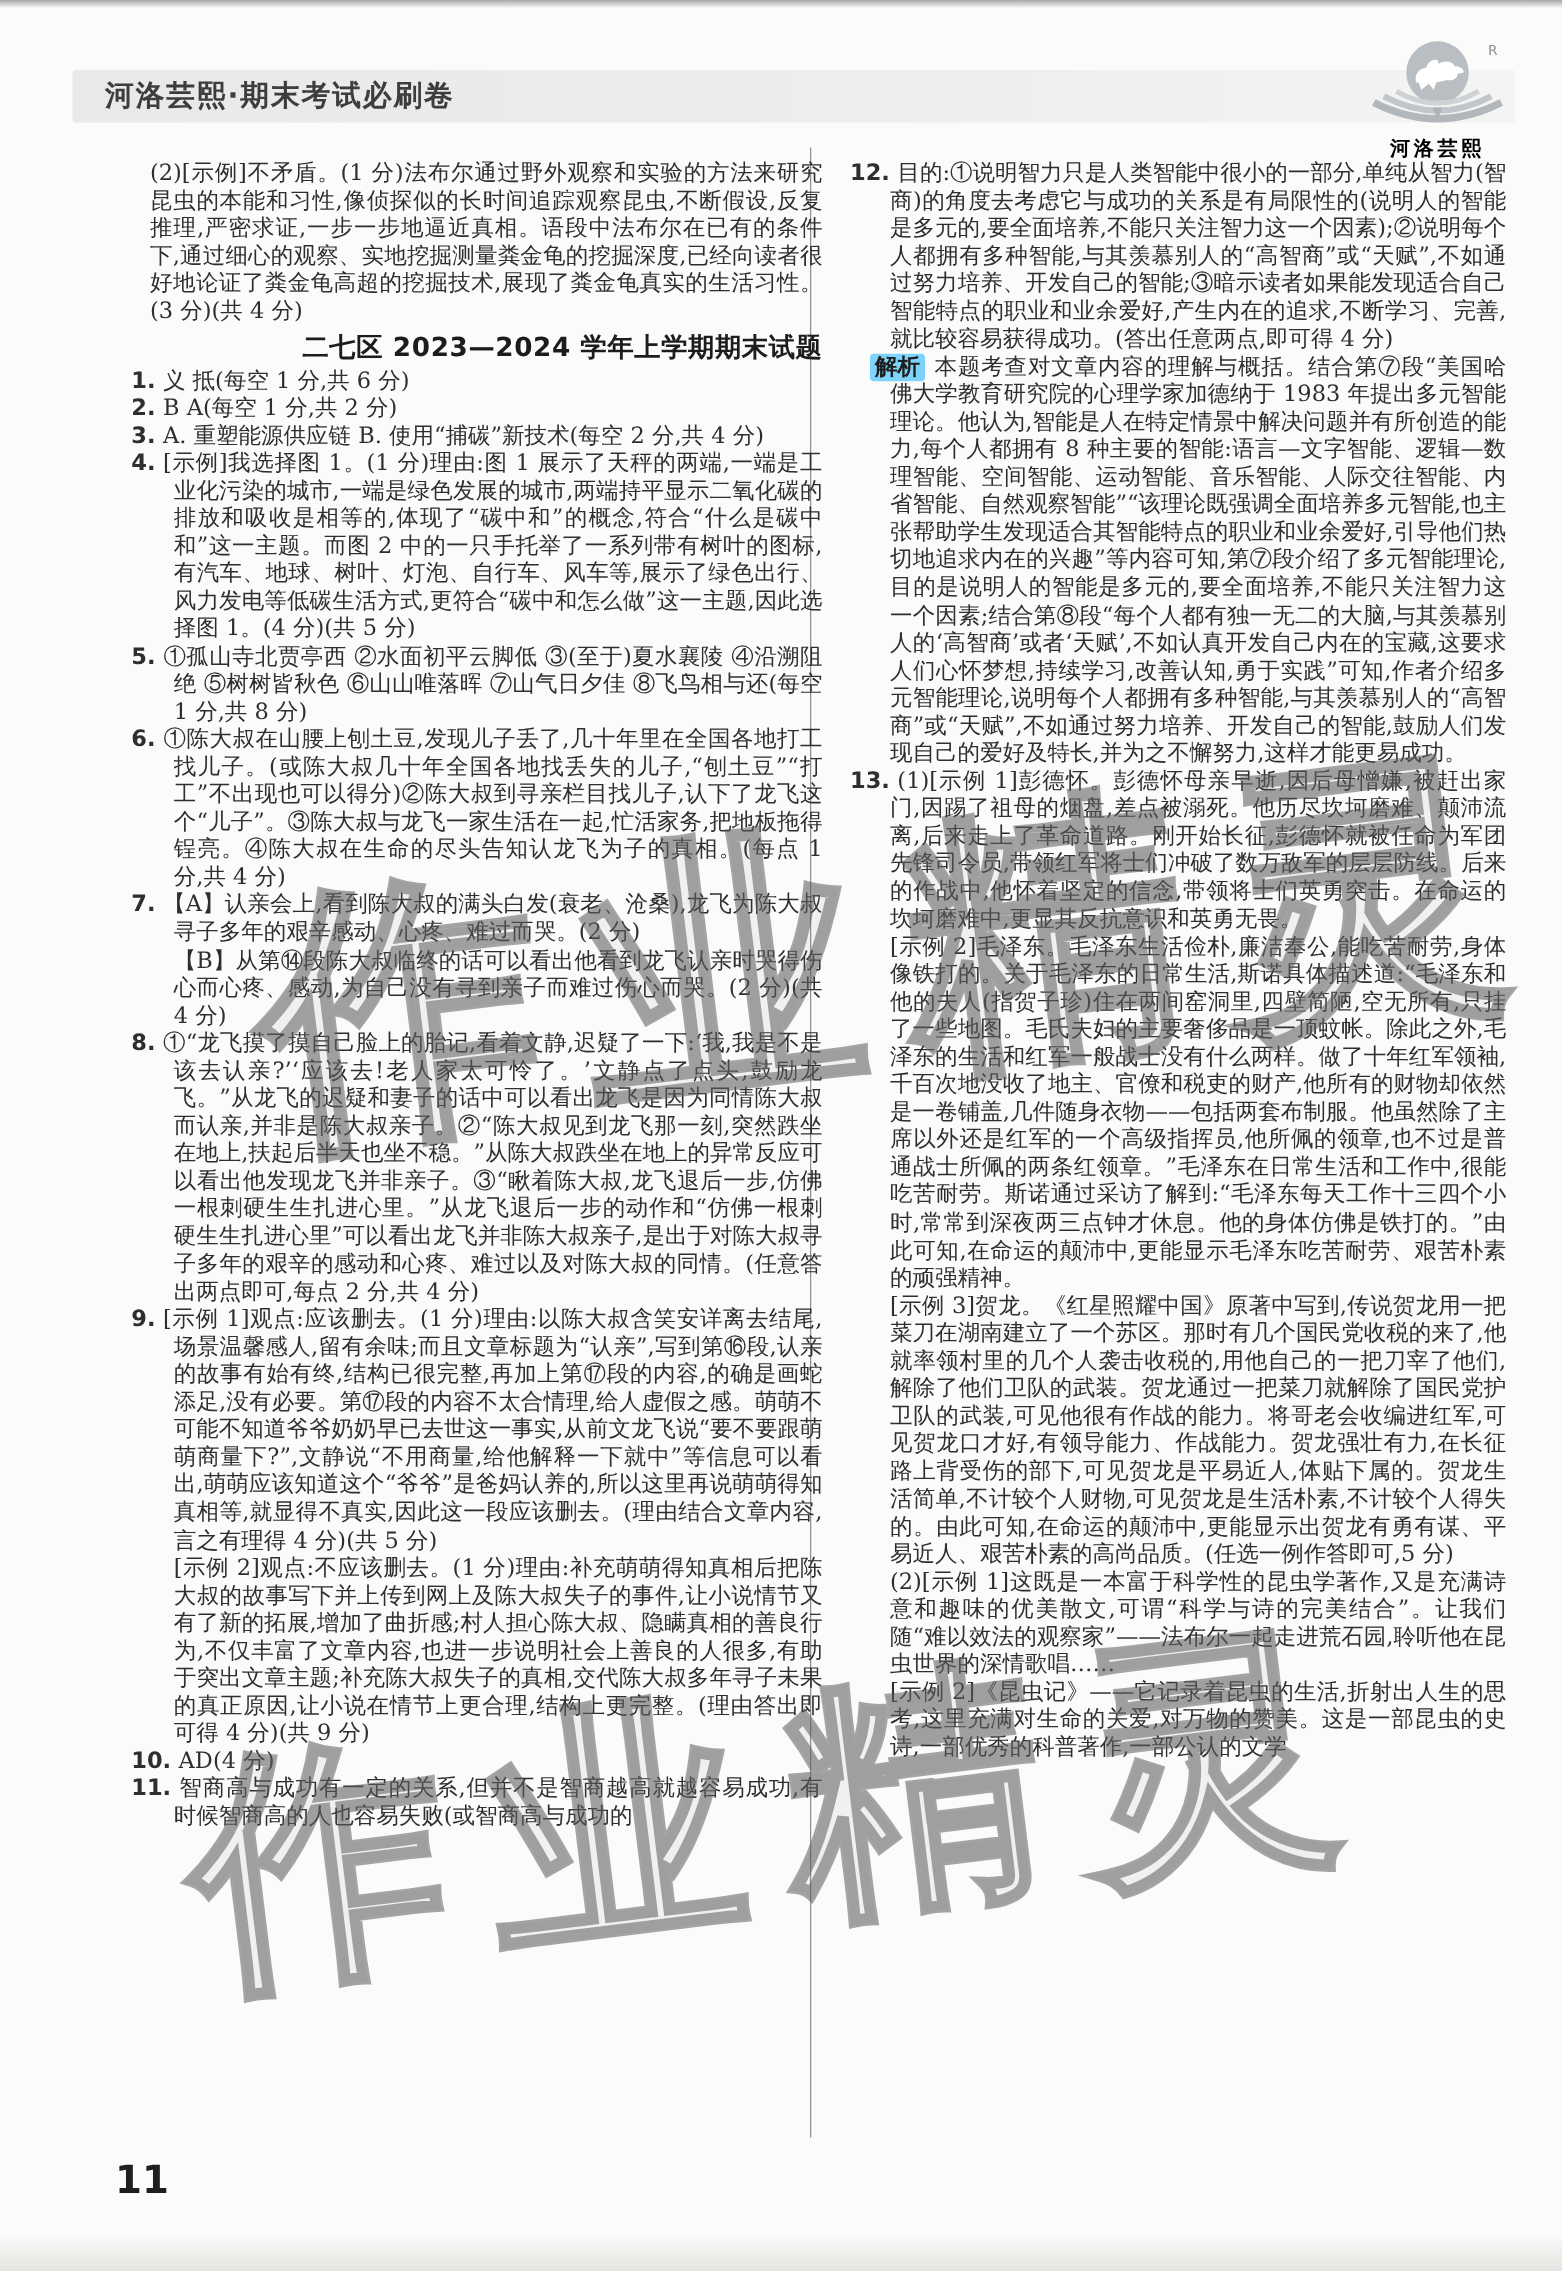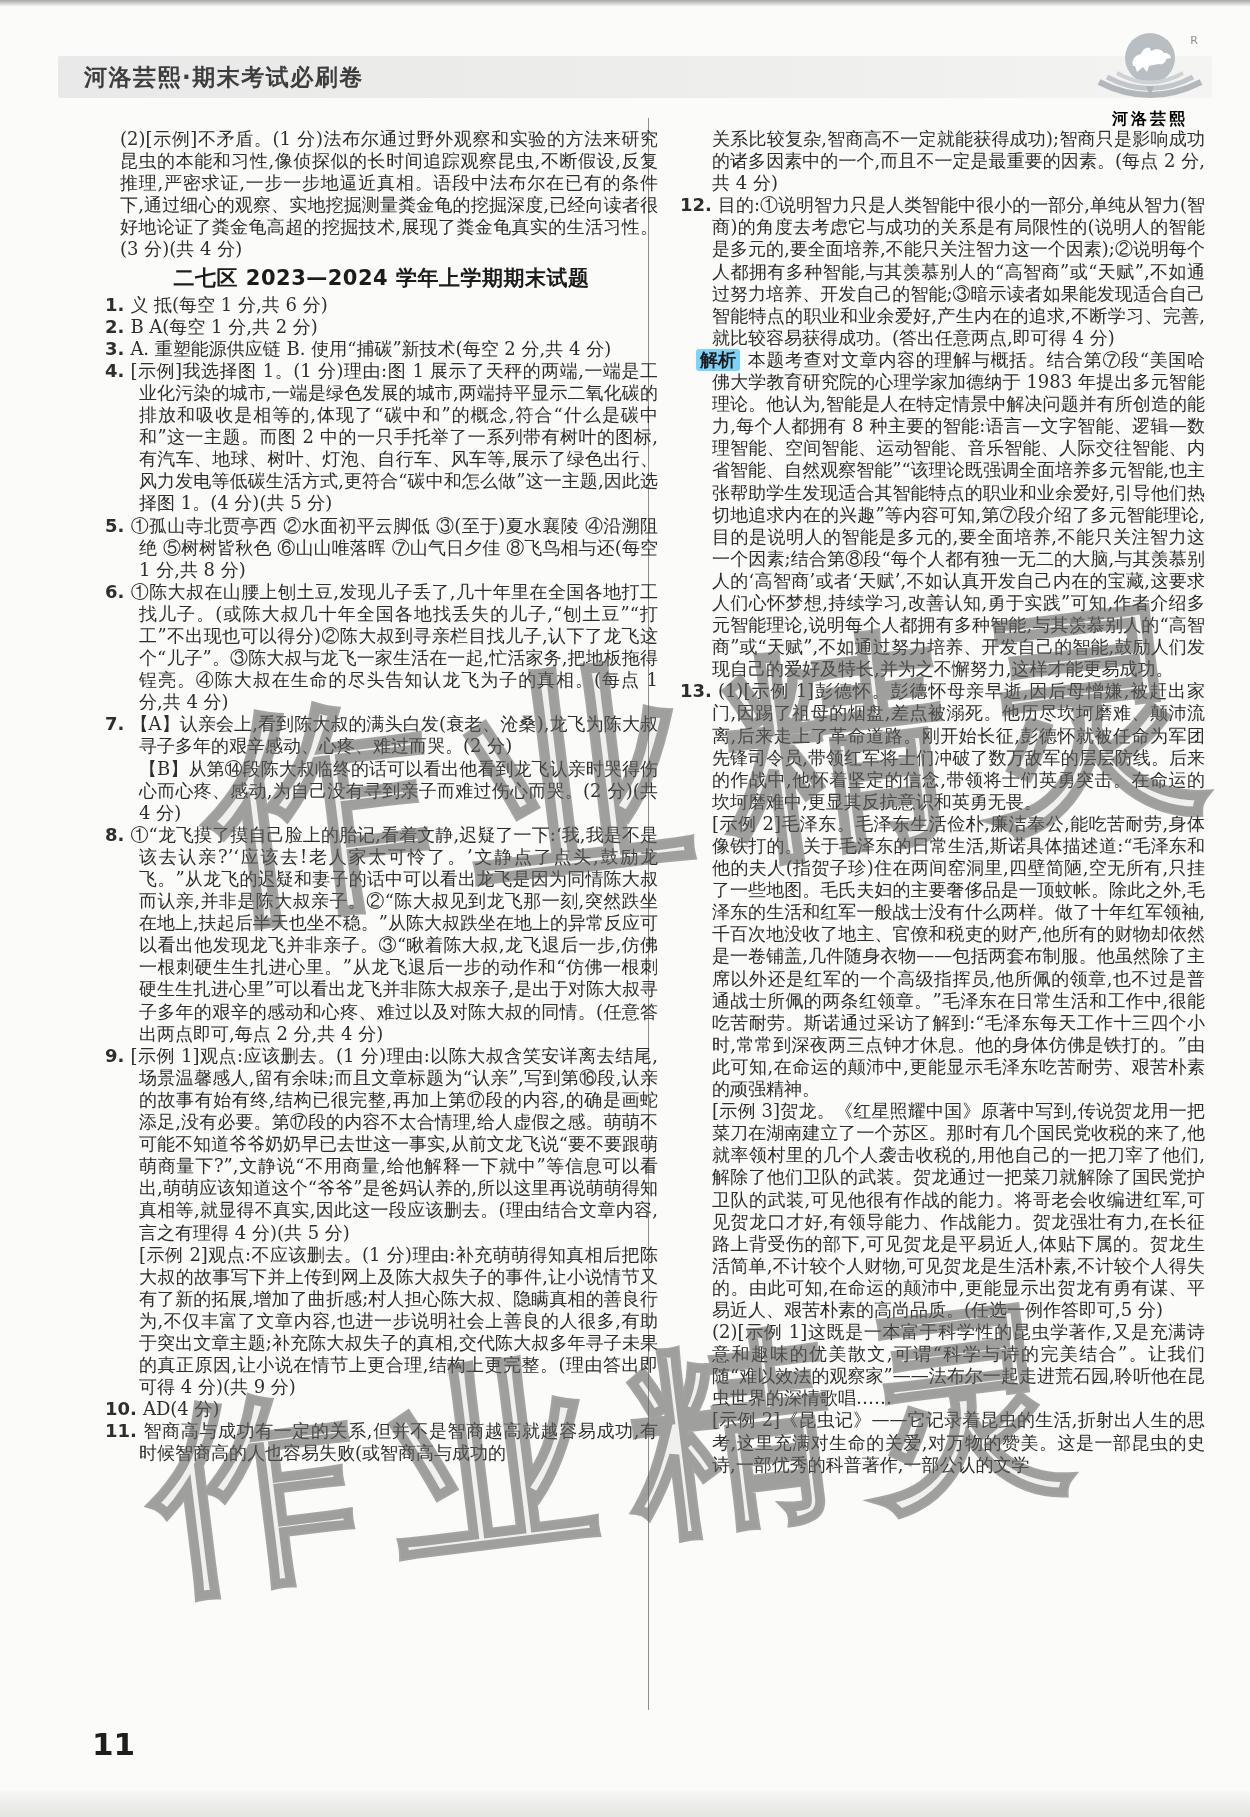--- a/index.html
+++ b/index.html
@@ -25,21 +25,21 @@
   .col-left  { width:553px; }
   .col-right { width:525px; margin-left:22px; }
   .divider { position:absolute; left:648px; top:118px; width:1px; height:1592px; background:#8e8e8c; }
   .col p { margin:0; font-size:18px; line-height:22.1px; text-align:justify; }
   .intro { margin-left:15px !important; }
   .item { padding-left:34px; text-indent:-34px; }
   .sub  { padding-left:34px; }
   .col-right .item { padding-left:32px; text-indent:-32px; }
   .col-right .sub  { padding-left:32px; }
   .num { font-family:"DejaVu Sans","Liberation Sans",sans-serif; font-weight:bold; padding-right:6px; }
-  h2.sec { margin:3px 0 2px 0; text-align:center; font-family:"DejaVu Sans","Liberation Sans",sans-serif;
+  h2.sec { margin:3px 0 2px 0; text-align:right; font-family:"DejaVu Sans","Liberation Sans",sans-serif;
            font-size:21px; color:#1c1c1c; letter-spacing:0.5px; }
   .analysis { padding-left:32px; text-indent:-16px; }
   .tag { display:inline-block; text-indent:0; font-family:"DejaVu Sans","Liberation Sans",sans-serif;
          font-weight:bold; background:#7dd3fc; border-radius:3px; padding:0 4px; margin-right:7px;
          color:#1d1d1d; }
   .wm { position:absolute; font-family:"DejaVu Sans","Liberation Sans",sans-serif; font-weight:bold;
         color:rgba(110,110,110,0.08); -webkit-text-stroke:3.5px rgba(92,92,92,0.55);
         letter-spacing:34px; pointer-events:none; white-space:nowrap; z-index:5; }
   .wm1 { font-size:225px; left:205px; top:610px; transform:rotate(-7deg); }
   .wm2 { font-size:205px; left:150px; top:1310px; transform:rotate(-7deg); }
@@ -85,21 +85,20 @@
       <p class="item"><span class="num">7.</span><span>【A】认亲会上,看到陈大叔的满头白发(衰老、沧桑),龙飞为陈大叔寻子多年的艰辛感动、心疼、难过而哭。(2 分)</span></p>
       <p class="sub">【B】从第⑭段陈大叔临终的话可以看出他看到龙飞认亲时哭得伤心而心疼、感动,为自己没有寻到亲子而难过伤心而哭。(2 分)(共 4 分)</p>
       <p class="item"><span class="num">8.</span><span>①“龙飞摸了摸自己脸上的胎记,看着文静,迟疑了一下:‘我,我是不是该去认亲?’‘应该去!老人家太可怜了。’文静点了点头,鼓励龙飞。”从龙飞的迟疑和妻子的话中可以看出龙飞是因为同情陈大叔而认亲,并非是陈大叔亲子。②“陈大叔见到龙飞那一刻,突然跌坐在地上,扶起后半天也坐不稳。”从陈大叔跌坐在地上的异常反应可以看出他发现龙飞并非亲子。③“瞅着陈大叔,龙飞退后一步,仿佛一根刺硬生生扎进心里。”从龙飞退后一步的动作和“仿佛一根刺硬生生扎进心里”可以看出龙飞并非陈大叔亲子,是出于对陈大叔寻子多年的艰辛的感动和心疼、难过以及对陈大叔的同情。(任意答出两点即可,每点 2 分,共 4 分)</span></p>
       <p class="item"><span class="num">9.</span><span>[示例 1]观点:应该删去。(1 分)理由:以陈大叔含笑安详离去结尾,场景温馨感人,留有余味;而且文章标题为“认亲”,写到第⑯段,认亲的故事有始有终,结构已很完整,再加上第⑰段的内容,的确是画蛇添足,没有必要。第⑰段的内容不太合情理,给人虚假之感。萌萌不可能不知道爷爷奶奶早已去世这一事实,从前文龙飞说“要不要跟萌萌商量下?”,文静说“不用商量,给他解释一下就中”等信息可以看出,萌萌应该知道这个“爷爷”是爸妈认养的,所以这里再说萌萌得知真相等,就显得不真实,因此这一段应该删去。(理由结合文章内容,言之有理得 4 分)(共 5 分)</span></p>
       <p class="sub">[示例 2]观点:不应该删去。(1 分)理由:补充萌萌得知真相后把陈大叔的故事写下并上传到网上及陈大叔失子的事件,让小说情节又有了新的拓展,增加了曲折感;村人担心陈大叔、隐瞒真相的善良行为,不仅丰富了文章内容,也进一步说明社会上善良的人很多,有助于突出文章主题;补充陈大叔失子的真相,交代陈大叔多年寻子未果的真正原因,让小说在情节上更合理,结构上更完整。(理由答出即可得 4 分)(共 9 分)</p>
       <p class="item"><span class="num">10.</span><span>AD(4 分)</span></p>
       <p class="item"><span class="num">11.</span><span>智商高与成功有一定的关系,但并不是智商越高就越容易成功,有时候智商高的人也容易失败(或智商高与成功的</span></p>
     </section>
 
     <section class="col col-right">
-      <p class="sub">关系比较复杂,智商高不一定就能获得成功);智商只是影响成功的诸多因素中的一个,而且不一定是最重要的因素。(每点 2 分,共 4 分)</p>
       <p class="item"><span class="num">12.</span><span>目的:①说明智力只是人类智能中很小的一部分,单纯从智力(智商)的角度去考虑它与成功的关系是有局限性的(说明人的智能是多元的,要全面培养,不能只关注智力这一个因素);②说明每个人都拥有多种智能,与其羡慕别人的“高智商”或“天赋”,不如通过努力培养、开发自己的智能;③暗示读者如果能发现适合自己智能特点的职业和业余爱好,产生内在的追求,不断学习、完善,就比较容易获得成功。(答出任意两点,即可得 4 分)</span></p>
       <p class="analysis"><span class="tag">解析</span><span>本题考查对文章内容的理解与概括。结合第⑦段“美国哈佛大学教育研究院的心理学家加德纳于 1983 年提出多元智能理论。他认为,智能是人在特定情景中解决问题并有所创造的能力,每个人都拥有 8 种主要的智能:语言—文字智能、逻辑—数理智能、空间智能、运动智能、音乐智能、人际交往智能、内省智能、自然观察智能”“该理论既强调全面培养多元智能,也主张帮助学生发现适合其智能特点的职业和业余爱好,引导他们热切地追求内在的兴趣”等内容可知,第⑦段介绍了多元智能理论,目的是说明人的智能是多元的,要全面培养,不能只关注智力这一个因素;结合第⑧段“每个人都有独一无二的大脑,与其羡慕别人的‘高智商’或者‘天赋’,不如认真开发自己内在的宝藏,这要求人们心怀梦想,持续学习,改善认知,勇于实践”可知,作者介绍多元智能理论,说明每个人都拥有多种智能,与其羡慕别人的“高智商”或“天赋”,不如通过努力培养、开发自己的智能,鼓励人们发现自己的爱好及特长,并为之不懈努力,这样才能更易成功。</span></p>
       <p class="item"><span class="num">13.</span><span>(1)[示例 1]彭德怀。彭德怀母亲早逝,因后母憎嫌,被赶出家门,因踢了祖母的烟盘,差点被溺死。他历尽坎坷磨难、颠沛流离,后来走上了革命道路。刚开始长征,彭德怀就被任命为军团先锋司令员,带领红军将士们冲破了数万敌军的层层防线。后来的作战中,他怀着坚定的信念,带领将士们英勇突击。在命运的坎坷磨难中,更显其反抗意识和英勇无畏。</span></p>
       <p class="sub">[示例 2]毛泽东。毛泽东生活俭朴,廉洁奉公,能吃苦耐劳,身体像铁打的。关于毛泽东的日常生活,斯诺具体描述道:“毛泽东和他的夫人(指贺子珍)住在两间窑洞里,四壁简陋,空无所有,只挂了一些地图。毛氏夫妇的主要奢侈品是一顶蚊帐。除此之外,毛泽东的生活和红军一般战士没有什么两样。做了十年红军领袖,千百次地没收了地主、官僚和税吏的财产,他所有的财物却依然是一卷铺盖,几件随身衣物——包括两套布制服。他虽然除了主席以外还是红军的一个高级指挥员,他所佩的领章,也不过是普通战士所佩的两条红领章。”毛泽东在日常生活和工作中,很能吃苦耐劳。斯诺通过采访了解到:“毛泽东每天工作十三四个小时,常常到深夜两三点钟才休息。他的身体仿佛是铁打的。”由此可知,在命运的颠沛中,更能显示毛泽东吃苦耐劳、艰苦朴素的顽强精神。</p>
       <p class="sub">[示例 3]贺龙。《红星照耀中国》原著中写到,传说贺龙用一把菜刀在湖南建立了一个苏区。那时有几个国民党收税的来了,他就率领村里的几个人袭击收税的,用他自己的一把刀宰了他们,解除了他们卫队的武装。贺龙通过一把菜刀就解除了国民党护卫队的武装,可见他很有作战的能力。将哥老会收编进红军,可见贺龙口才好,有领导能力、作战能力。贺龙强壮有力,在长征路上背受伤的部下,可见贺龙是平易近人,体贴下属的。贺龙生活简单,不计较个人财物,可见贺龙是生活朴素,不计较个人得失的。由此可知,在命运的颠沛中,更能显示出贺龙有勇有谋、平易近人、艰苦朴素的高尚品质。(任选一例作答即可,5 分)</p>
       <p class="sub">(2)[示例 1]这既是一本富于科学性的昆虫学著作,又是充满诗意和趣味的优美散文,可谓“科学与诗的完美结合”。让我们随“难以效法的观察家”——法布尔一起走进荒石园,聆听他在昆虫世界的深情歌唱……</p>
       <p class="sub">[示例 2]《昆虫记》——它记录着昆虫的生活,折射出人生的思考,这里充满对生命的关爱,对万物的赞美。这是一部昆虫的史诗,一部优秀的科普著作,一部公认的文学</p>
     </section>
   </div>
 

